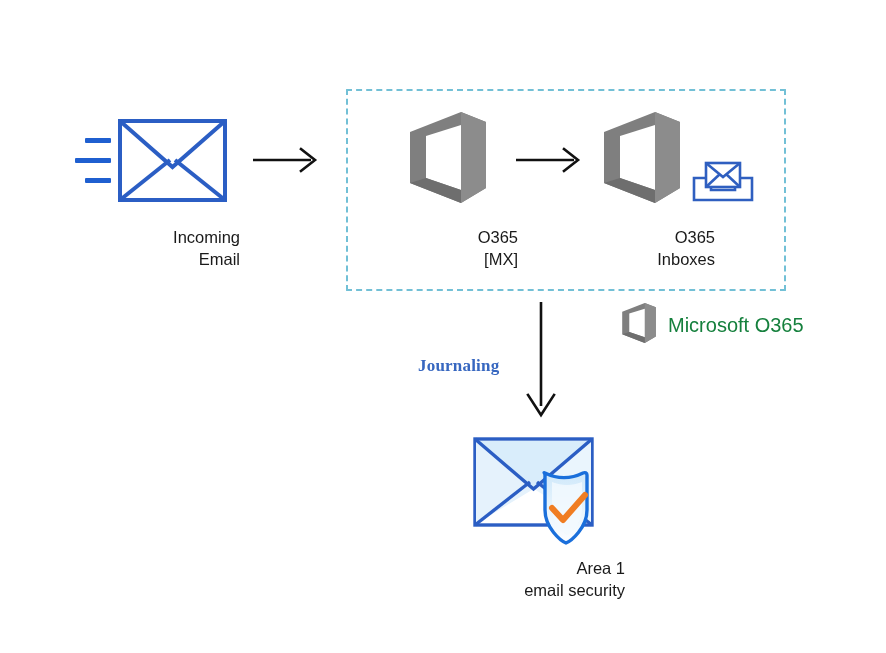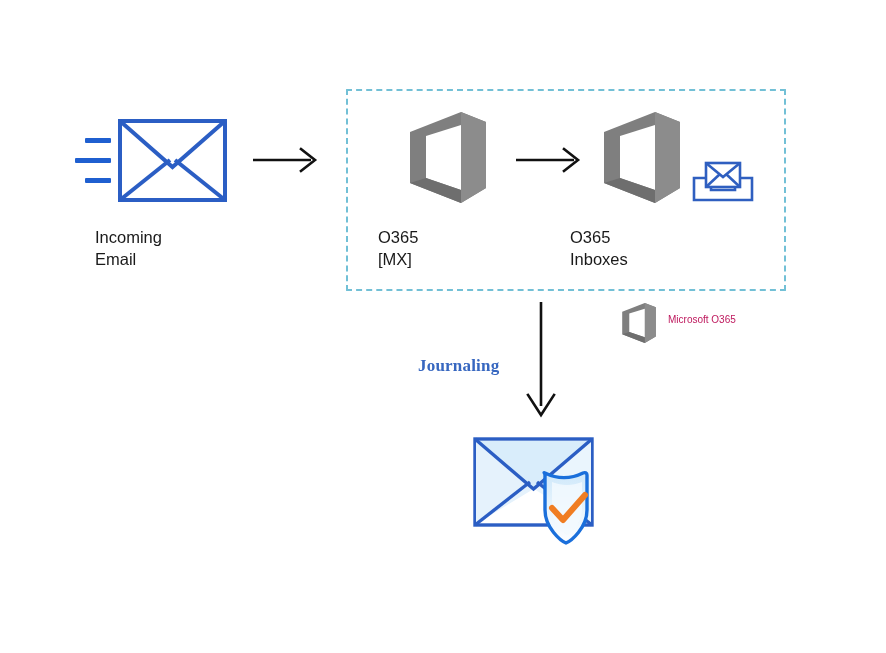--- a/index.html
+++ b/index.html
@@ -14,41 +14,41 @@
     position: relative;
     width: 886px;
     height: 653px;
     background: #ffffff;
     overflow: hidden;
   }
   .abs { position: absolute; }
 
   .label {
     position: absolute;
-    text-align: left;
+    text-align: right;
     color: #1a1a1a;
     font-size: 16.5px;
     line-height: 22px;
     font-family: "Liberation Sans", sans-serif;
     white-space: pre-line;
   }
 
   .label-journaling {
     position: absolute;
     color: #3767c0;
     font-size: 17px;
     font-weight: bold;
     font-family: Liberation Serif, serif;
     letter-spacing: 0.2px;
   }
 
   .legend-text {
     position: absolute;
-    color: #be185d;
-    font-size: 10px;
+    color: #15803d;
+    font-size: 20px;
     font-family: "Liberation Sans", sans-serif;
     white-space: nowrap;
   }
 
   .dashed-box {
     position: absolute;
     border: 2px dashed #72c0d6;
     box-sizing: border-box;
     border-radius: 1px;
   }
@@ -193,14 +193,16 @@
         <path d="M82 50
                  C92 54 102 54 112 50
                  L112 78
                  C112 91 100 101 97 103
                  C94 101 82 91 82 78 Z" fill="#f2f9fe" opacity="0.85"></path>
 
         <path d="M82 76 L93 88 L115 63" fill="none" stroke="#f07d22" stroke-width="6" stroke-linecap="round" stroke-linejoin="round"></path>
       </g>
     </svg>
   </div>
+  <div class="label" style="left:465px; top:557px; width:160px;">Area 1
+email security</div>
 
 </div>
 
 </body></html>

